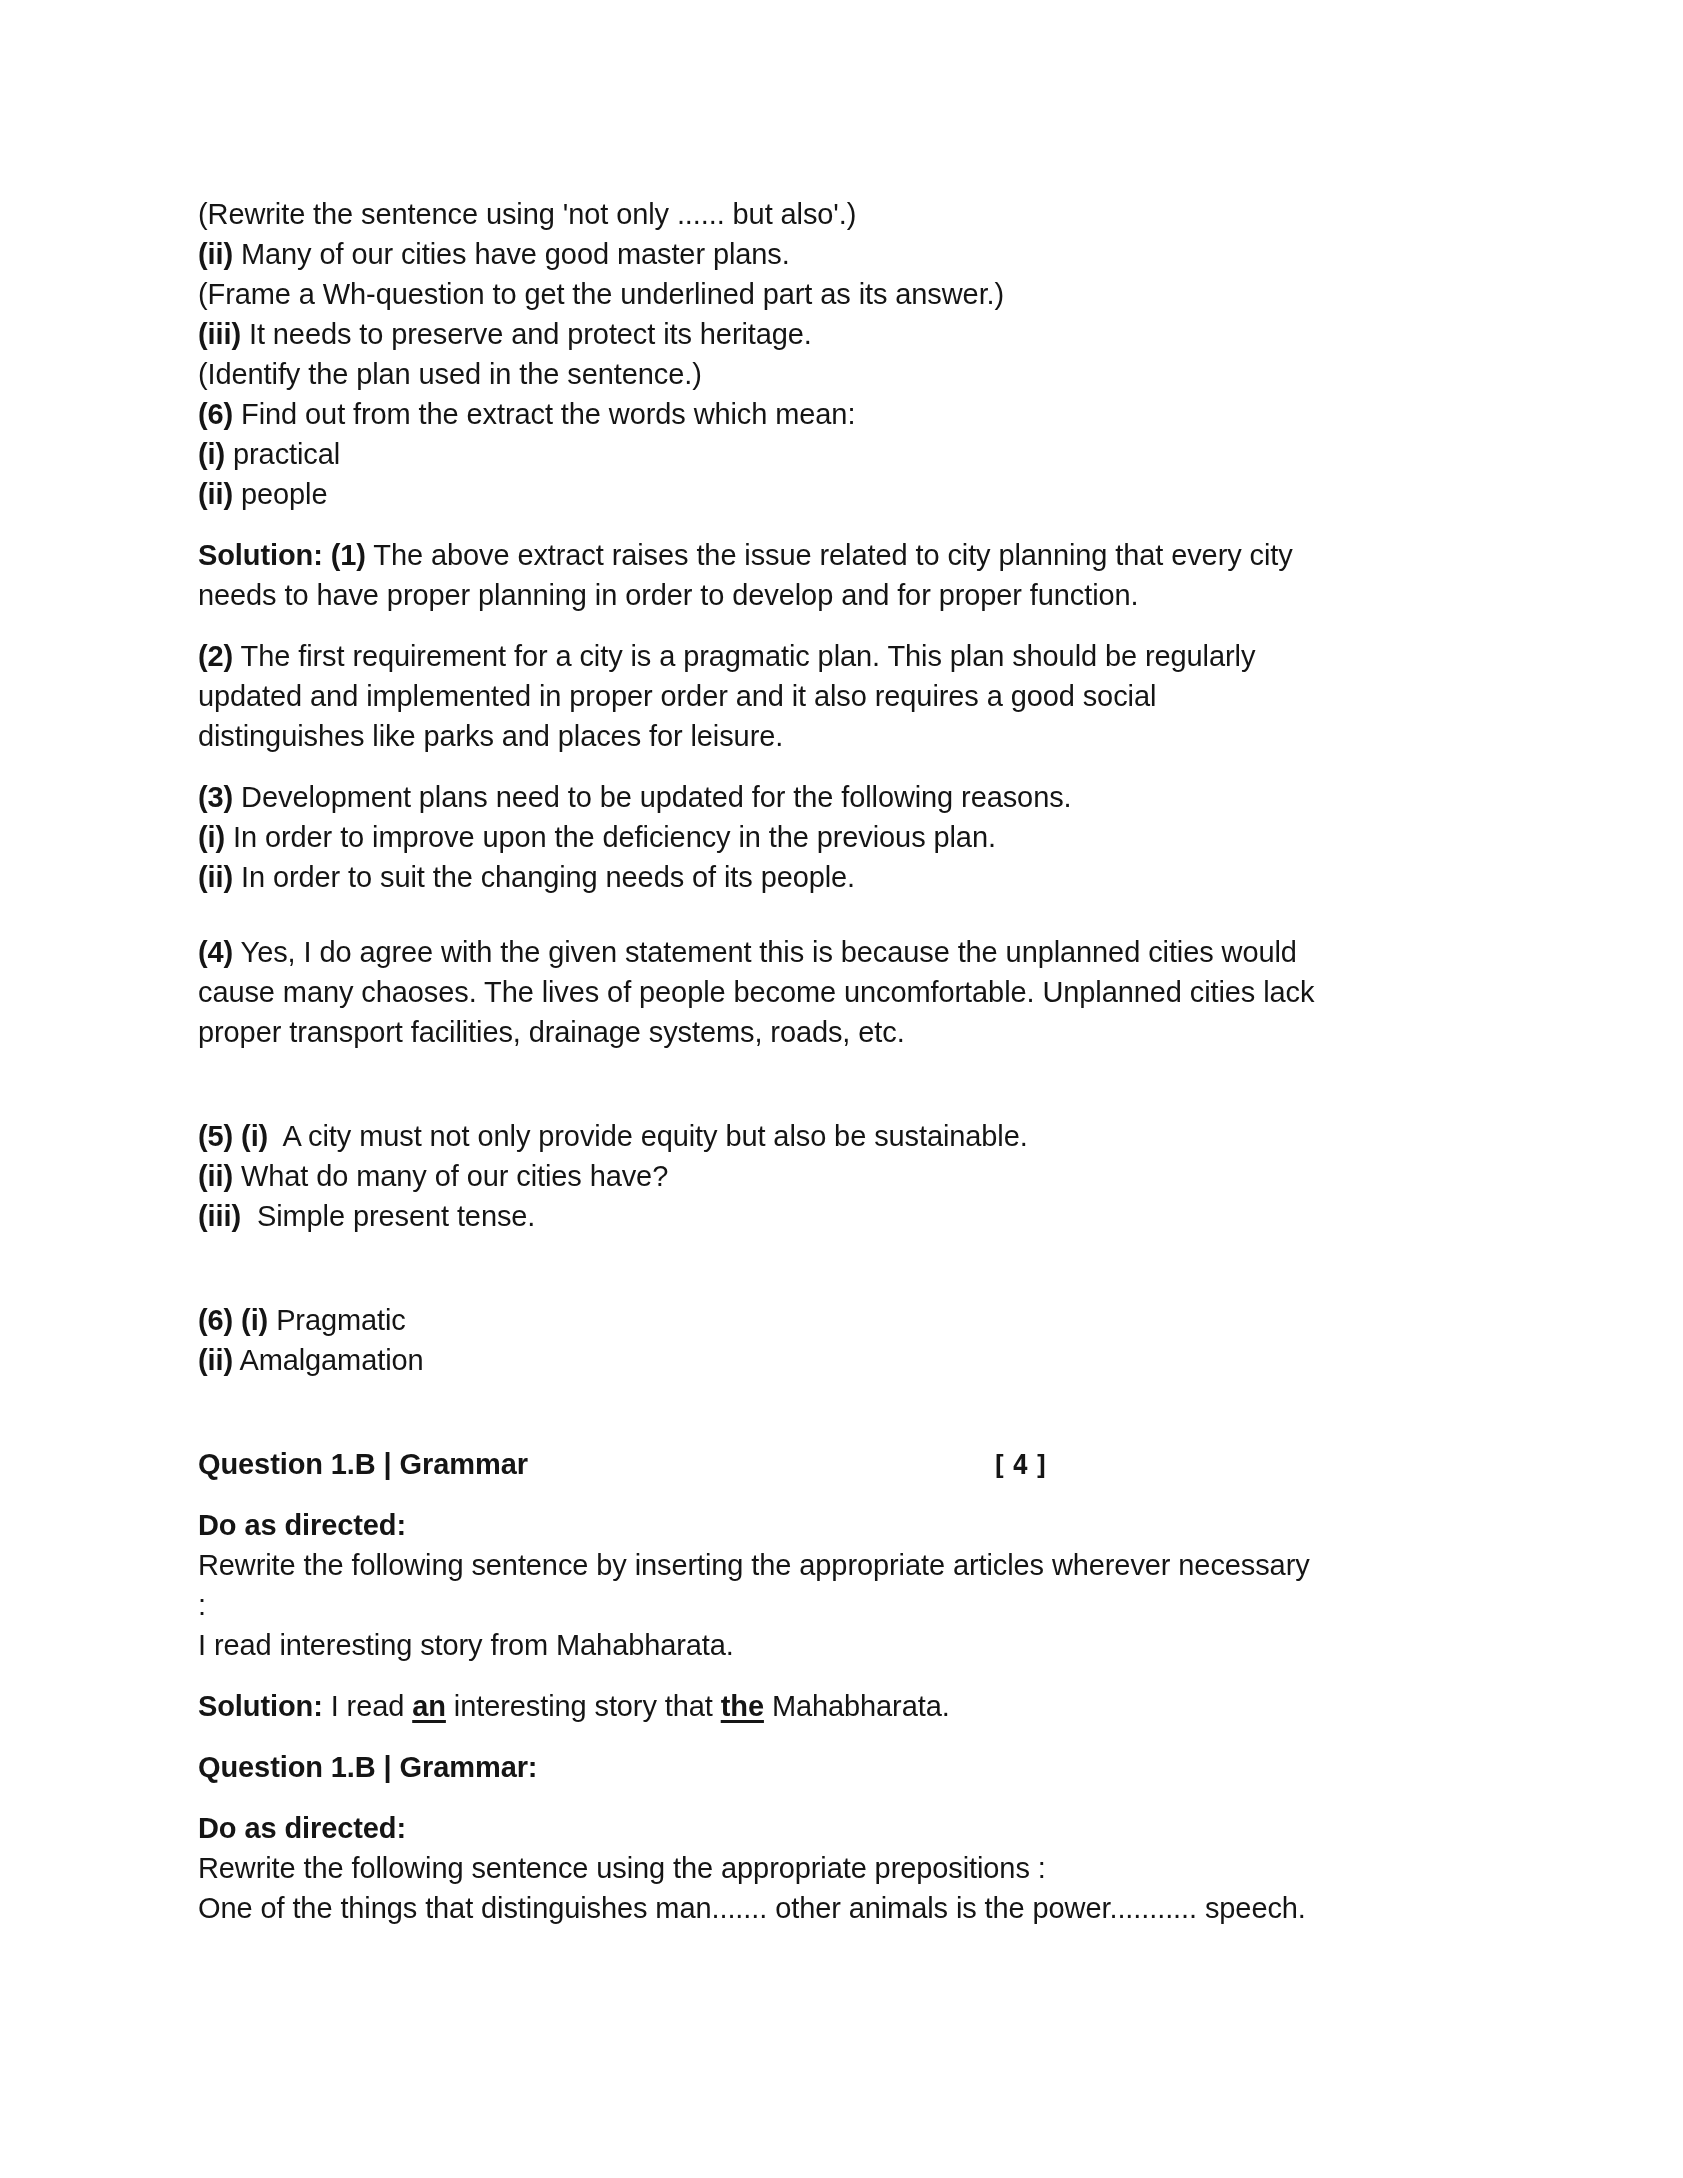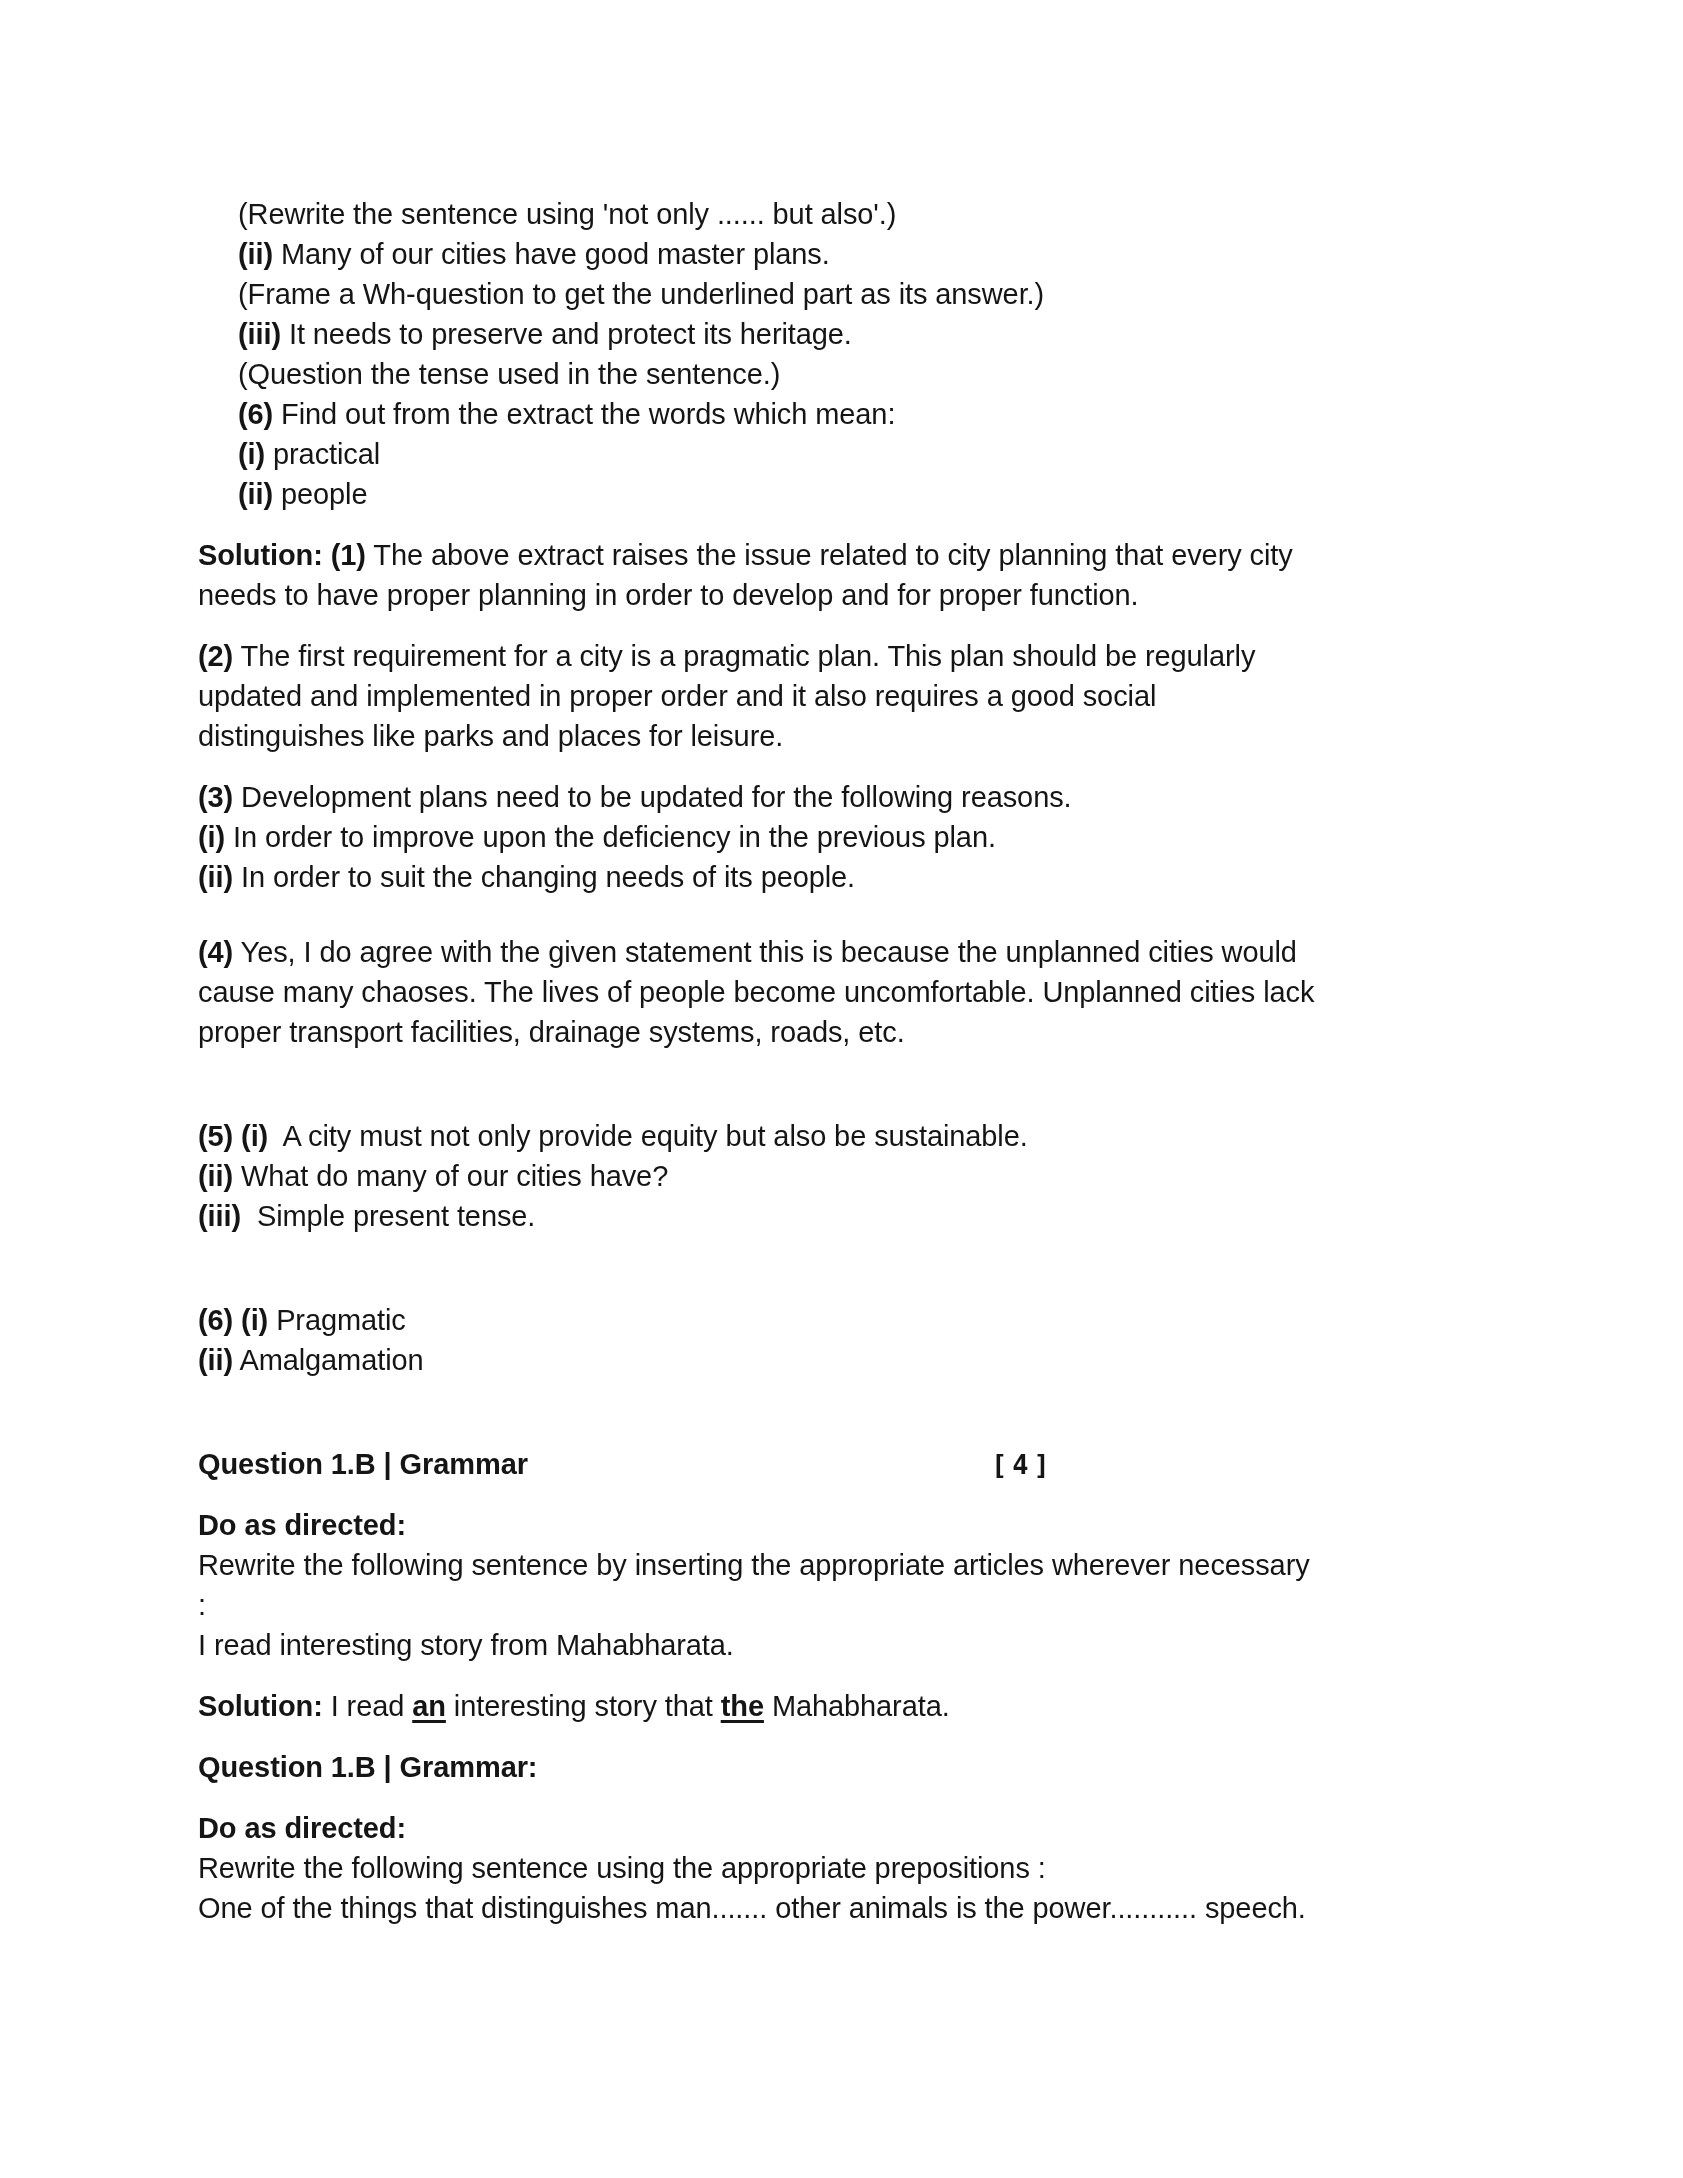--- a/index.html
+++ b/index.html
@@ -18,21 +18,21 @@
   .doc-body {
     position: absolute;
     left: 198px;
     top: 194px;
     width: 1307px;
   }
   .para {
     position: relative;
     margin: 21px 0 0 0;
   }
-  .para.first  { margin-top: 0; margin-left: 40px; }
+  .para.first  { margin-top: 0; }
   .para.blank  { margin-top: 64px; }
   .para.large  { margin-top: 35px; }
   .tl {
     font-size: 29px;
     line-height: 40px;
     white-space: pre-wrap;
     letter-spacing: -0.1px;
   }
   .b { font-weight: 700; }
   .u { text-decoration: underline; text-underline-offset: 4px; text-decoration-thickness: 2.5px; }
@@ -49,21 +49,21 @@
 </style>
 </head>
 <body>
 
 <div class="doc-body">
     <div class="para first">
       <div class="tl"><span class="">(Rewrite the sentence using 'not only ...... but also'.)</span></div>
       <div class="tl"><span class="b">(ii)</span><span class=""> Many of our cities have good master plans.</span></div>
       <div class="tl"><span class="">(Frame a Wh-question to get the underlined part as its answer.)</span></div>
       <div class="tl"><span class="b">(iii)</span><span class=""> It needs to preserve and protect its heritage.</span></div>
-      <div class="tl"><span class="">(Question the tense used in the sentence.)</span></div>
+      <div class="tl"><span class="">(Identify the plan used in the sentence.)</span></div>
       <div class="tl"><span class="b">(6)</span><span class=""> Find out from the extract the words which mean:</span></div>
       <div class="tl"><span class="b">(i)</span><span class=""> practical</span></div>
       <div class="tl"><span class="b">(ii)</span><span class=""> people</span></div>
     </div>
     <div class="para normal">
       <div class="tl"><span class="b">Solution:</span><span class=""> </span><span class="b">(1)</span><span class=""> The above extract raises the issue related to city planning that every city</span></div>
       <div class="tl"><span class="">needs to have proper planning in order to develop and for proper function.</span></div>
     </div>
     <div class="para normal">
       <div class="tl"><span class="b">(2)</span><span class=""> The first requirement for a city is a pragmatic plan. This plan should be regularly</span></div>

